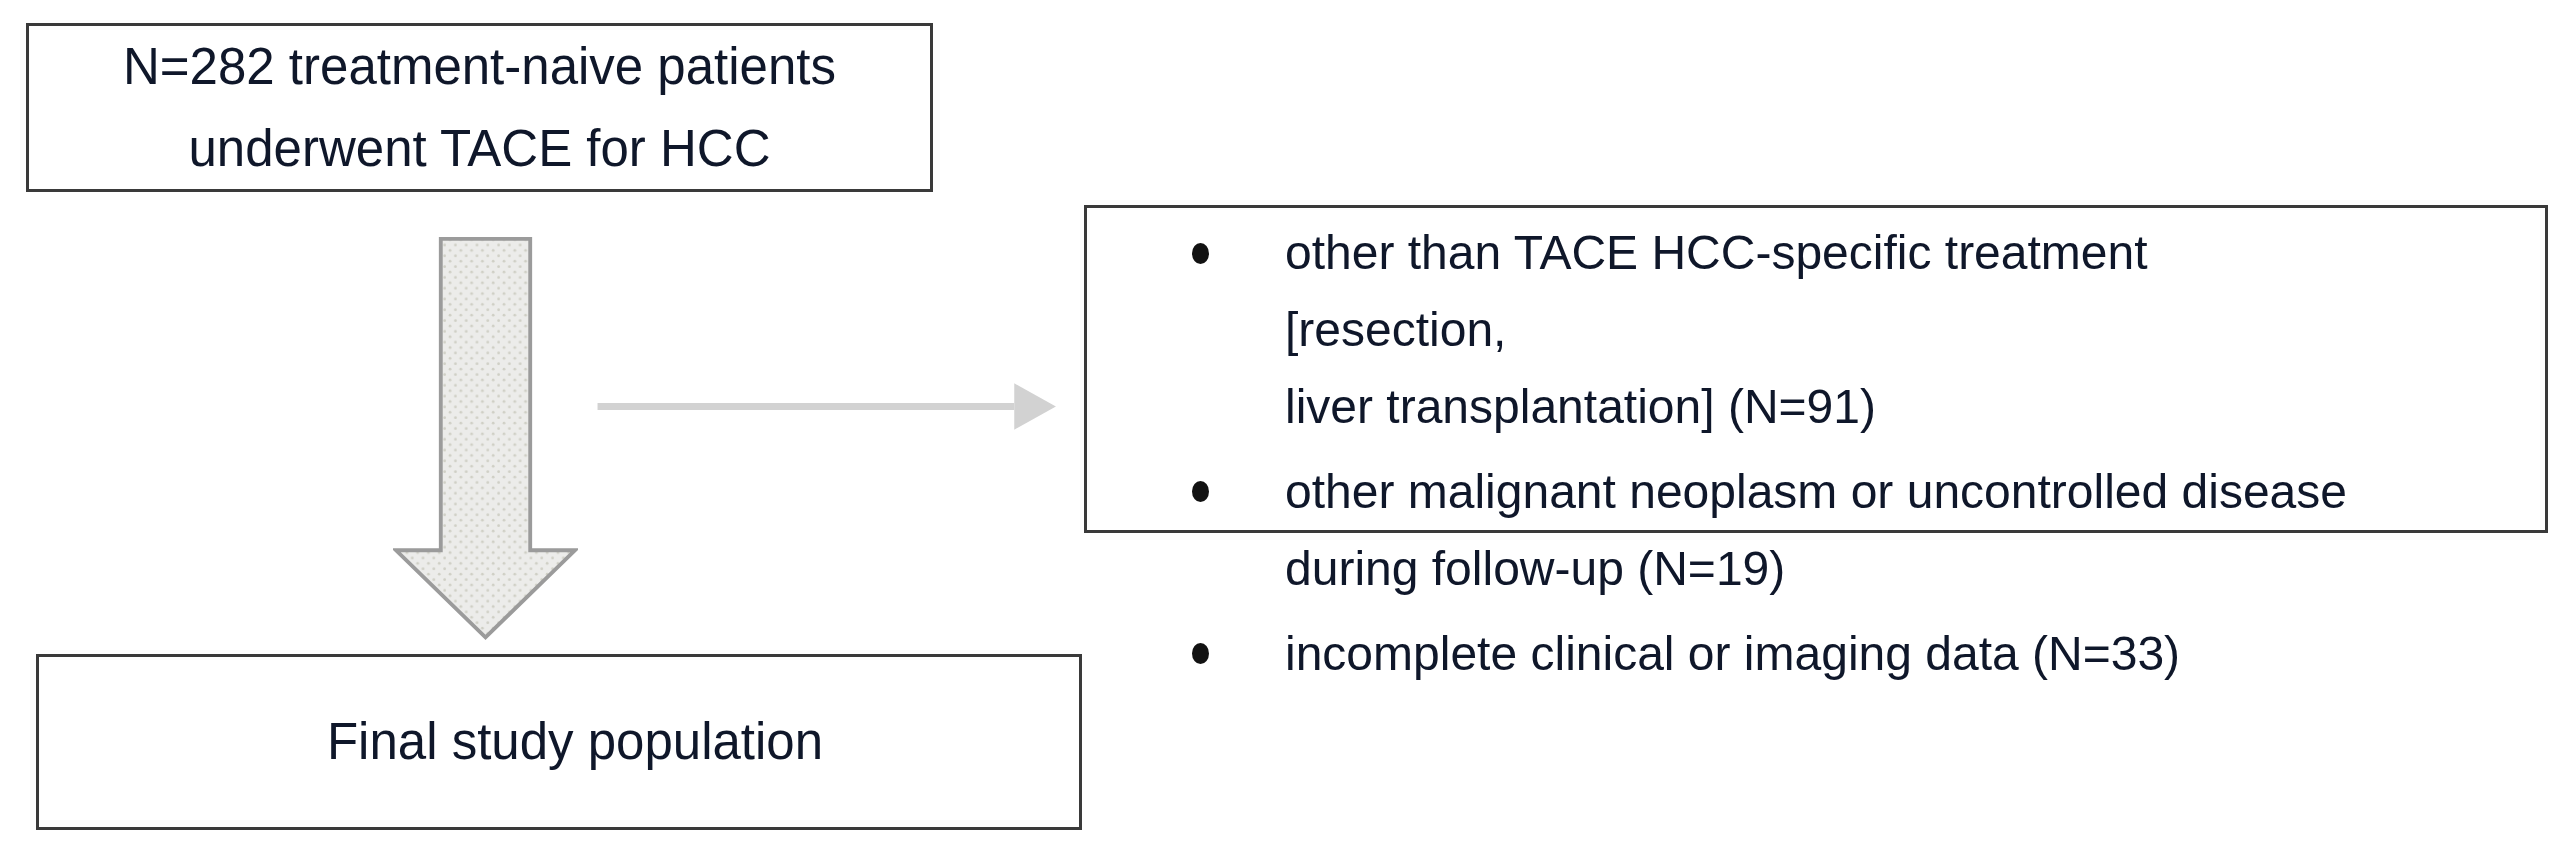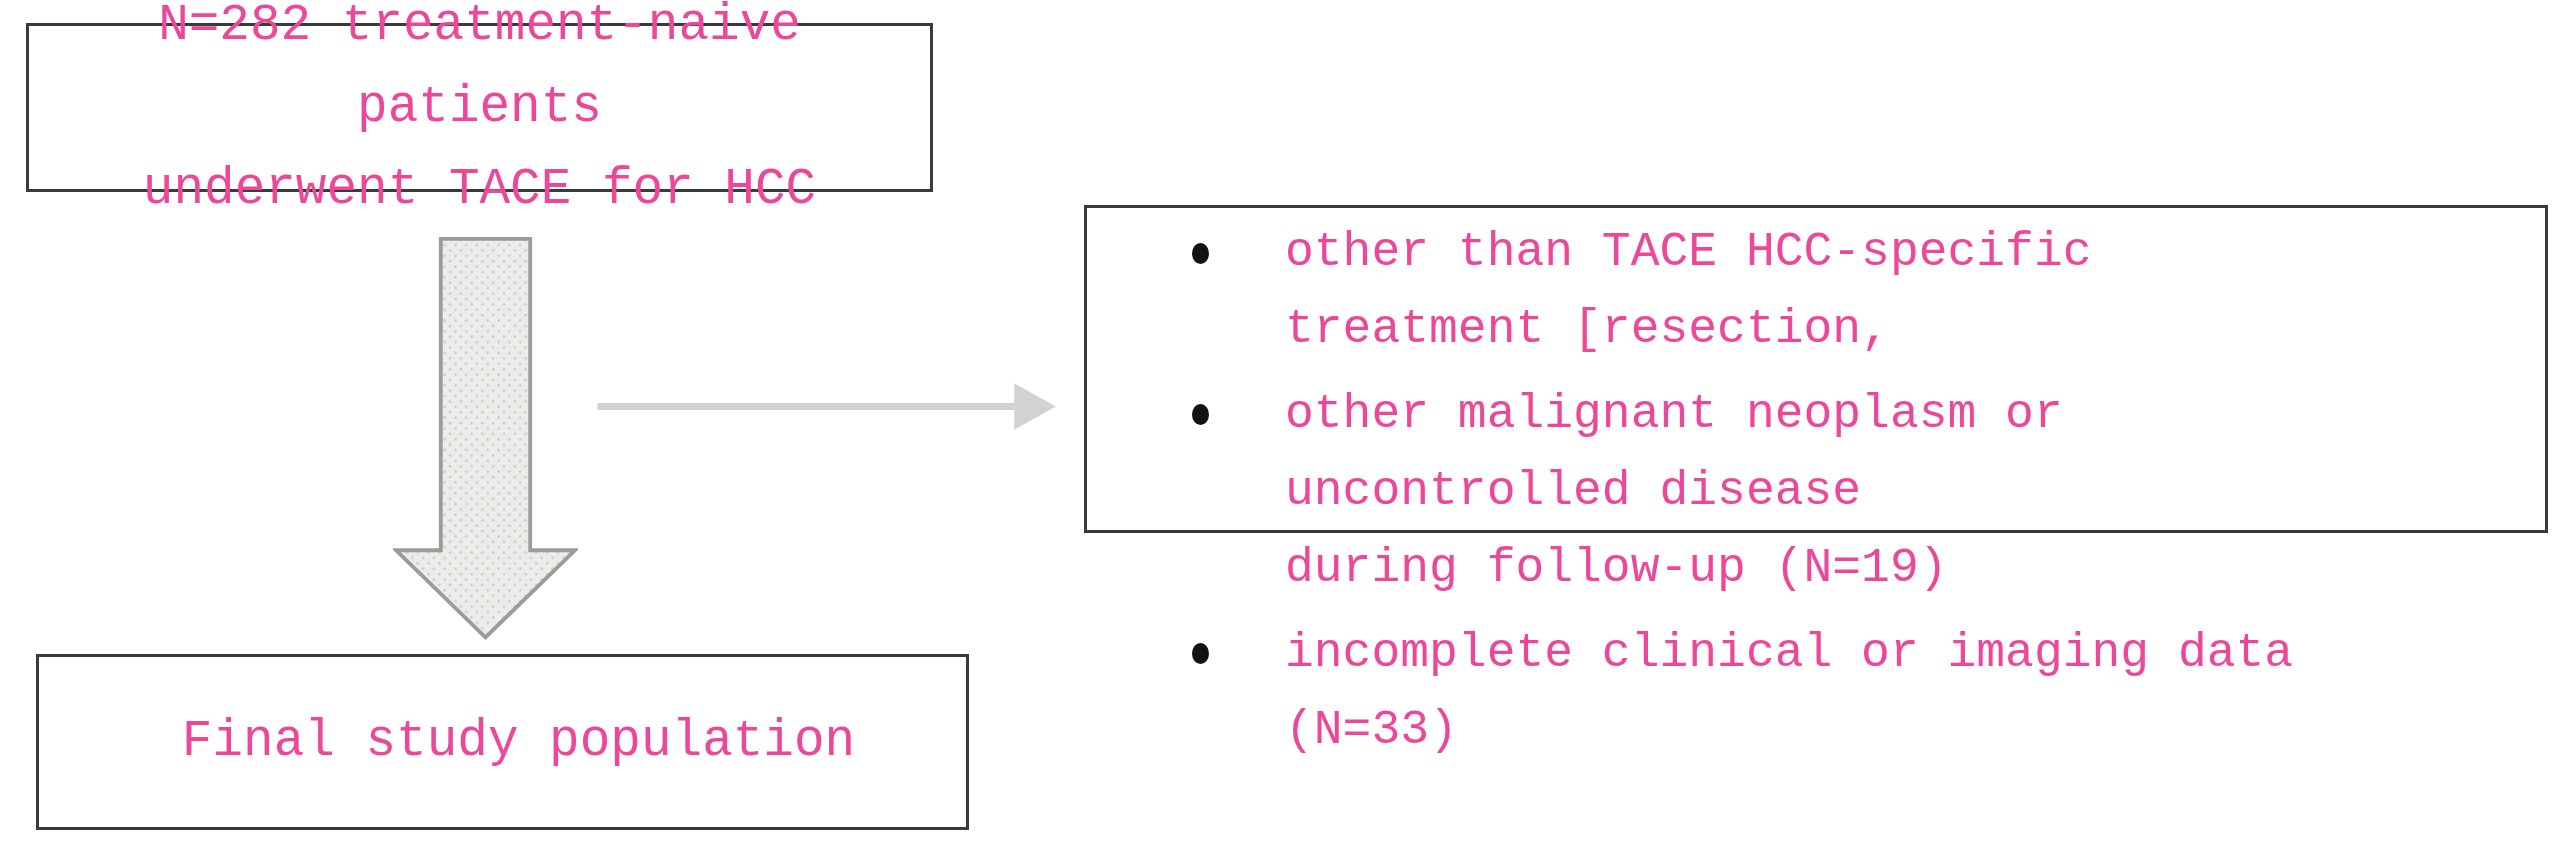--- a/index.html
+++ b/index.html
@@ -6,22 +6,22 @@
     margin: 0;
     padding: 0;
     background: #ffffff;
   }
   #canvas {
     position: relative;
     width: 2576px;
     height: 857px;
     background: #ffffff;
     overflow: hidden;
-    font-family: Liberation Mono, monospace;
-    color: #ec4899;
+    font-family: Liberation Sans, sans-serif;
+    color: #0f172a;
   }
   .box {
     position: absolute;
     background: #ffffff;
     border: 3.9px solid #3a3a3a;
     box-sizing: border-box;
   }
   .center-text {
     display: flex;
     flex-direction: column;
@@ -33,21 +33,21 @@
   }
   #initial-box {
     left: 26px;
     top: 23px;
     width: 907px;
     height: 169px;
   }
   #final-box {
     left: 36px;
     top: 654px;
-    width: 933px;
+    width: 1046px;
     height: 176px;
     padding-left: 32px;
   }
   #exclusion-box {
     left: 1084px;
     top: 205px;
     width: 1464px;
     height: 328px;
   }
   #exclusion-box ul {
@@ -114,20 +114,21 @@
   <svg id="side-arrow" class="arrow-svg" viewBox="0 0 600 76" aria-hidden="true">
     <line x1="2" y1="38" x2="542" y2="38" stroke="#d2d2d2" stroke-width="9"></line>
     <polygon points="542,8 542,68 596,38" fill="#d2d2d2"></polygon>
   </svg>
 
   <div id="exclusion-box" class="box">
     <ul>
       <li>
         <span class="bullet-dot"></span>
         <div>other than TACE HCC-specific treatment [resection,</div>
+        <div>liver transplantation] (N=91)</div>
       </li>
       <li>
         <span class="bullet-dot"></span>
         <div>other malignant neoplasm or uncontrolled disease</div>
         <div>during follow-up (N=19)</div>
       </li>
       <li>
         <span class="bullet-dot"></span>
         <div>incomplete clinical or imaging data (N=33)</div>
       </li>

